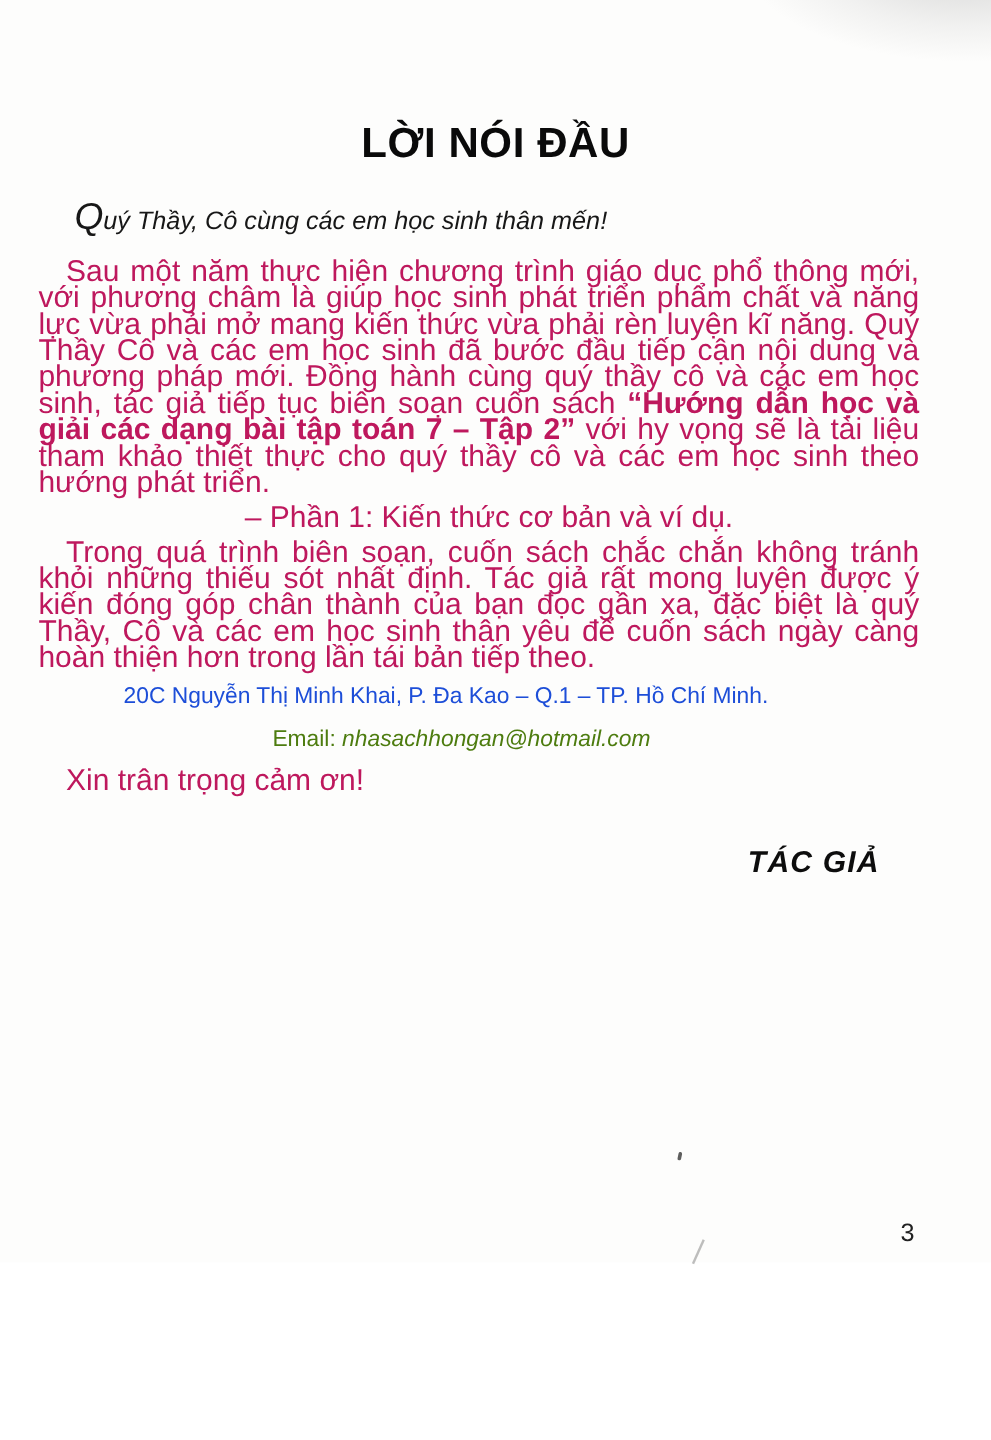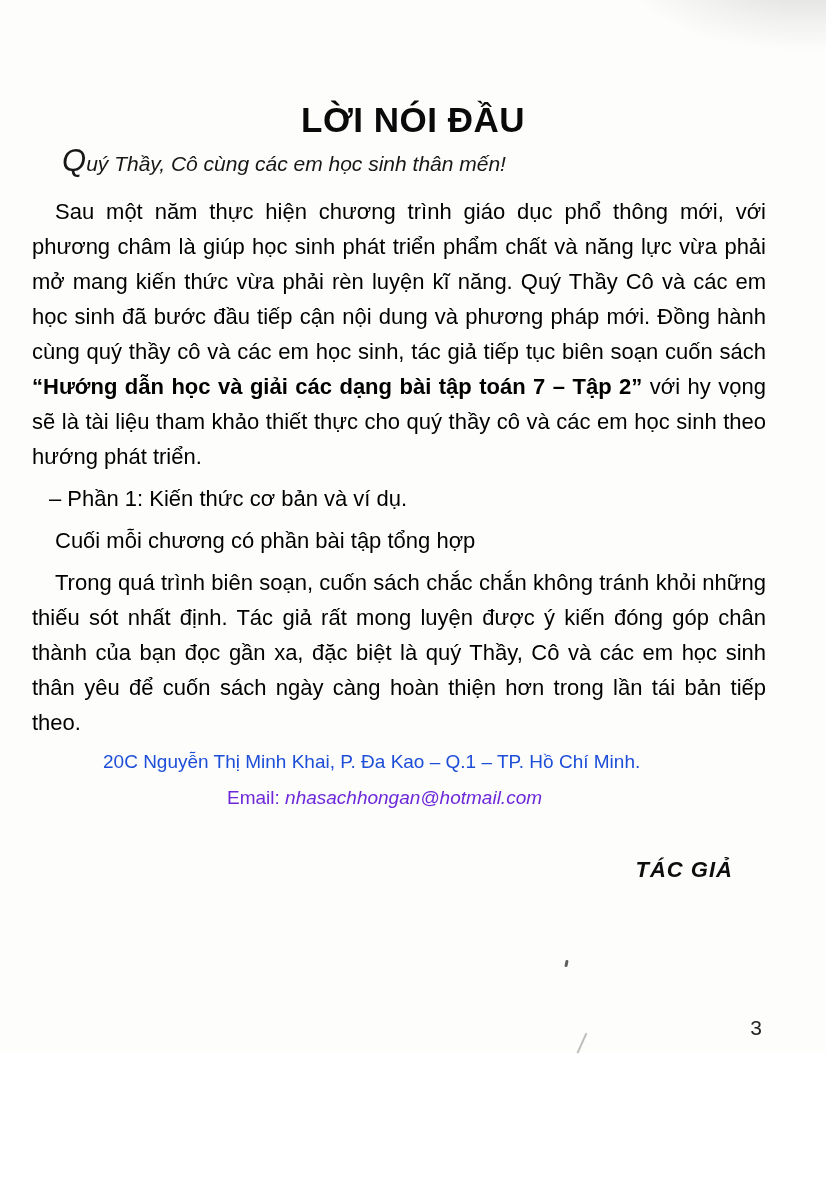--- a/index.html
+++ b/index.html
@@ -37,58 +37,58 @@
     margin: 0;
     padding-top: 101px;
     text-align: center;
     font-size: 35px;
     font-weight: bold;
     letter-spacing: 0.5px;
     color: #0a0a0a;
     line-height: 1.1;
   }
   .greeting {
-    margin: 9px 60px 0 62px;
+    margin: 30px 60px 0 62px;
     font-style: italic;
     font-size: 21px;
     line-height: 30px;
     color: #171717;
   }
   .greeting-initial {
     font-size: 31px;
     line-height: 0;
   }
   .para {
     margin: 7px 60px 0 32px;
-    font-size: 22px;
-    line-height: 35px;
+    font-size: 25px;
+    line-height: 22px;
     text-align: justify;
     text-indent: 23px;
-    color: #000000;
+    color: #be185d;
   }
   .para.first {
     margin-top: 15px;
   }
   .para .bold { font-weight: bold; }
   .list-item {
     text-indent: 17px;
-    text-align: left;
+    text-align: center;
   }
   .address-line {
     margin: 7px 60px 0 32px;
     font-size: 19px;
     line-height: 29.5px;
     text-indent: 71px;
     color: #1d4ed8;
   }
   .email-line {
     margin: 7px 0 0 227px;
     font-size: 19px;
     line-height: 29.5px;
-    color: #6d28d9;
+    color: #4d7c0f;
   }
   .email-line .italic { font-style: italic; }
   .scan-speck {
     position: absolute;
     left: 565px;
     top: 960px;
     width: 3px;
     height: 7px;
     border-radius: 2px;
     background: rgba(40,40,40,0.75);
@@ -99,21 +99,21 @@
     left: 581px;
     top: 1032px;
     width: 1.5px;
     height: 22px;
     background: rgba(110,110,110,0.45);
     transform: rotate(24deg);
   }
   .signature {
     margin: 44px 93px 0 0;
     text-align: right;
-    font-size: 22px;
+    font-size: 25px;
     font-weight: bold;
     font-style: italic;
     letter-spacing: 1px;
     color: #0d0d0d;
     padding-left: 40px;
   }
   .page-number {
     position: absolute;
     right: 64px;
     bottom: 12px;
@@ -133,29 +133,29 @@
   <p class="greeting"><span class="greeting-initial">Q</span><span>uý Thầy, Cô cùng các em học sinh thân mến!</span></p>
 
   <p class="para first"><span>Sau một năm thực hiện chương trình giáo dục phổ thông mới, với phương châm là giúp học sinh phát triển phẩm chất và năng lực vừa phải mở mang kiến thức vừa phải rèn luyện kĩ năng. Quý Thầy Cô và các em học sinh đã bước đầu tiếp cận nội dung và phương pháp mới. Đồng hành cùng quý thầy cô và các em học sinh, tác giả tiếp tục biên soạn cuốn sách </span><span class="bold">“Hướng dẫn học và giải các dạng bài tập toán 7 – Tập 2”</span><span> với hy vọng sẽ là tài liệu tham khảo thiết thực cho quý thầy cô và các em học sinh theo hướng phát triển.</span></p>
 
 
 
   <p class="para list-item">– Phần 1: Kiến thức cơ bản và ví dụ.</p>
 
 
 
-  <p class="para">Cuối mỗi chương có phần bài tập tổng hợp</p>
 
   <p class="para">Trong quá trình biên soạn, cuốn sách chắc chắn không tránh khỏi những thiếu sót nhất định. Tác giả rất mong luyện được ý kiến đóng góp chân thành của bạn đọc gần xa, đặc biệt là quý Thầy, Cô và các em học sinh thân yêu để cuốn sách ngày càng hoàn thiện hơn trong lần tái bản tiếp theo.</p>
 
 
   <p class="address-line">20C Nguyễn Thị Minh Khai, P. Đa Kao – Q.1 – TP. Hồ Chí Minh.</p>
 
   <p class="email-line"><span>Email: </span><span class="italic">nhasachhongan@hotmail.com</span></p>
 
+  <p class="para">Xin trân trọng cảm ơn!</p>
 
   <div class="scan-speck"></div>
   <div class="scan-streak"></div>
 
   <p class="signature">TÁC GIẢ</p>
 
   <div class="page-number">3</div>
 
 </div>
 

